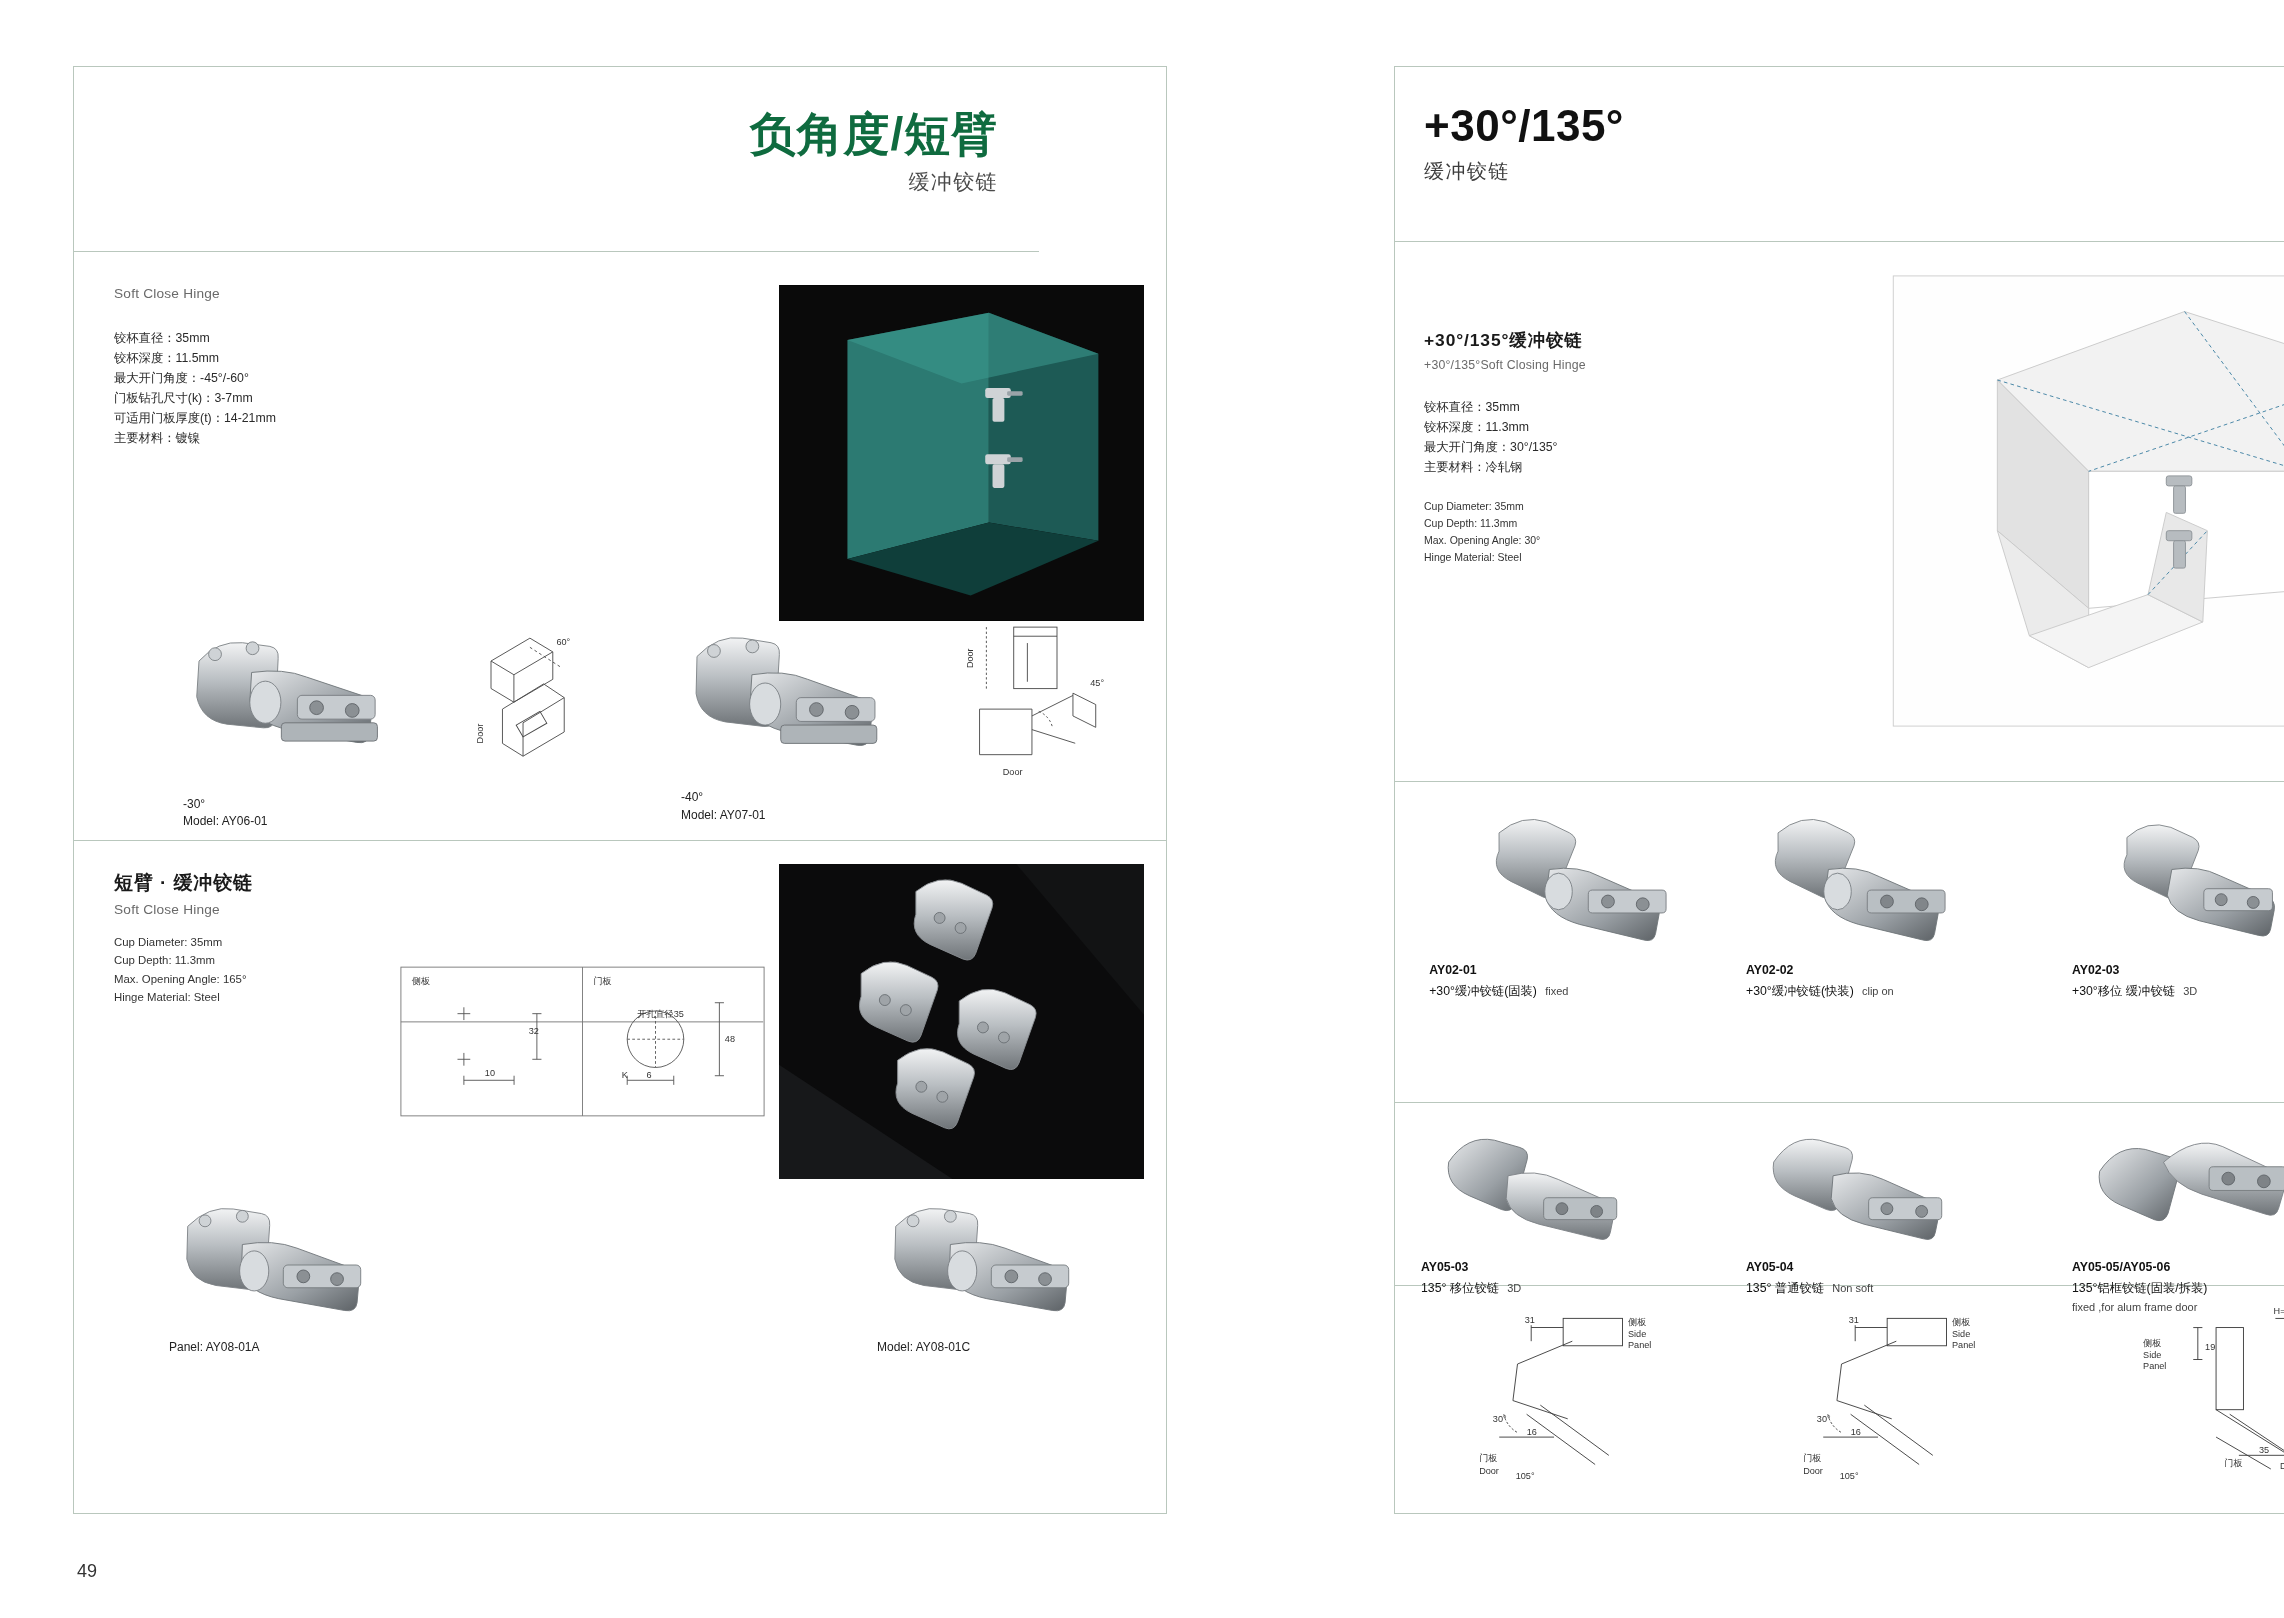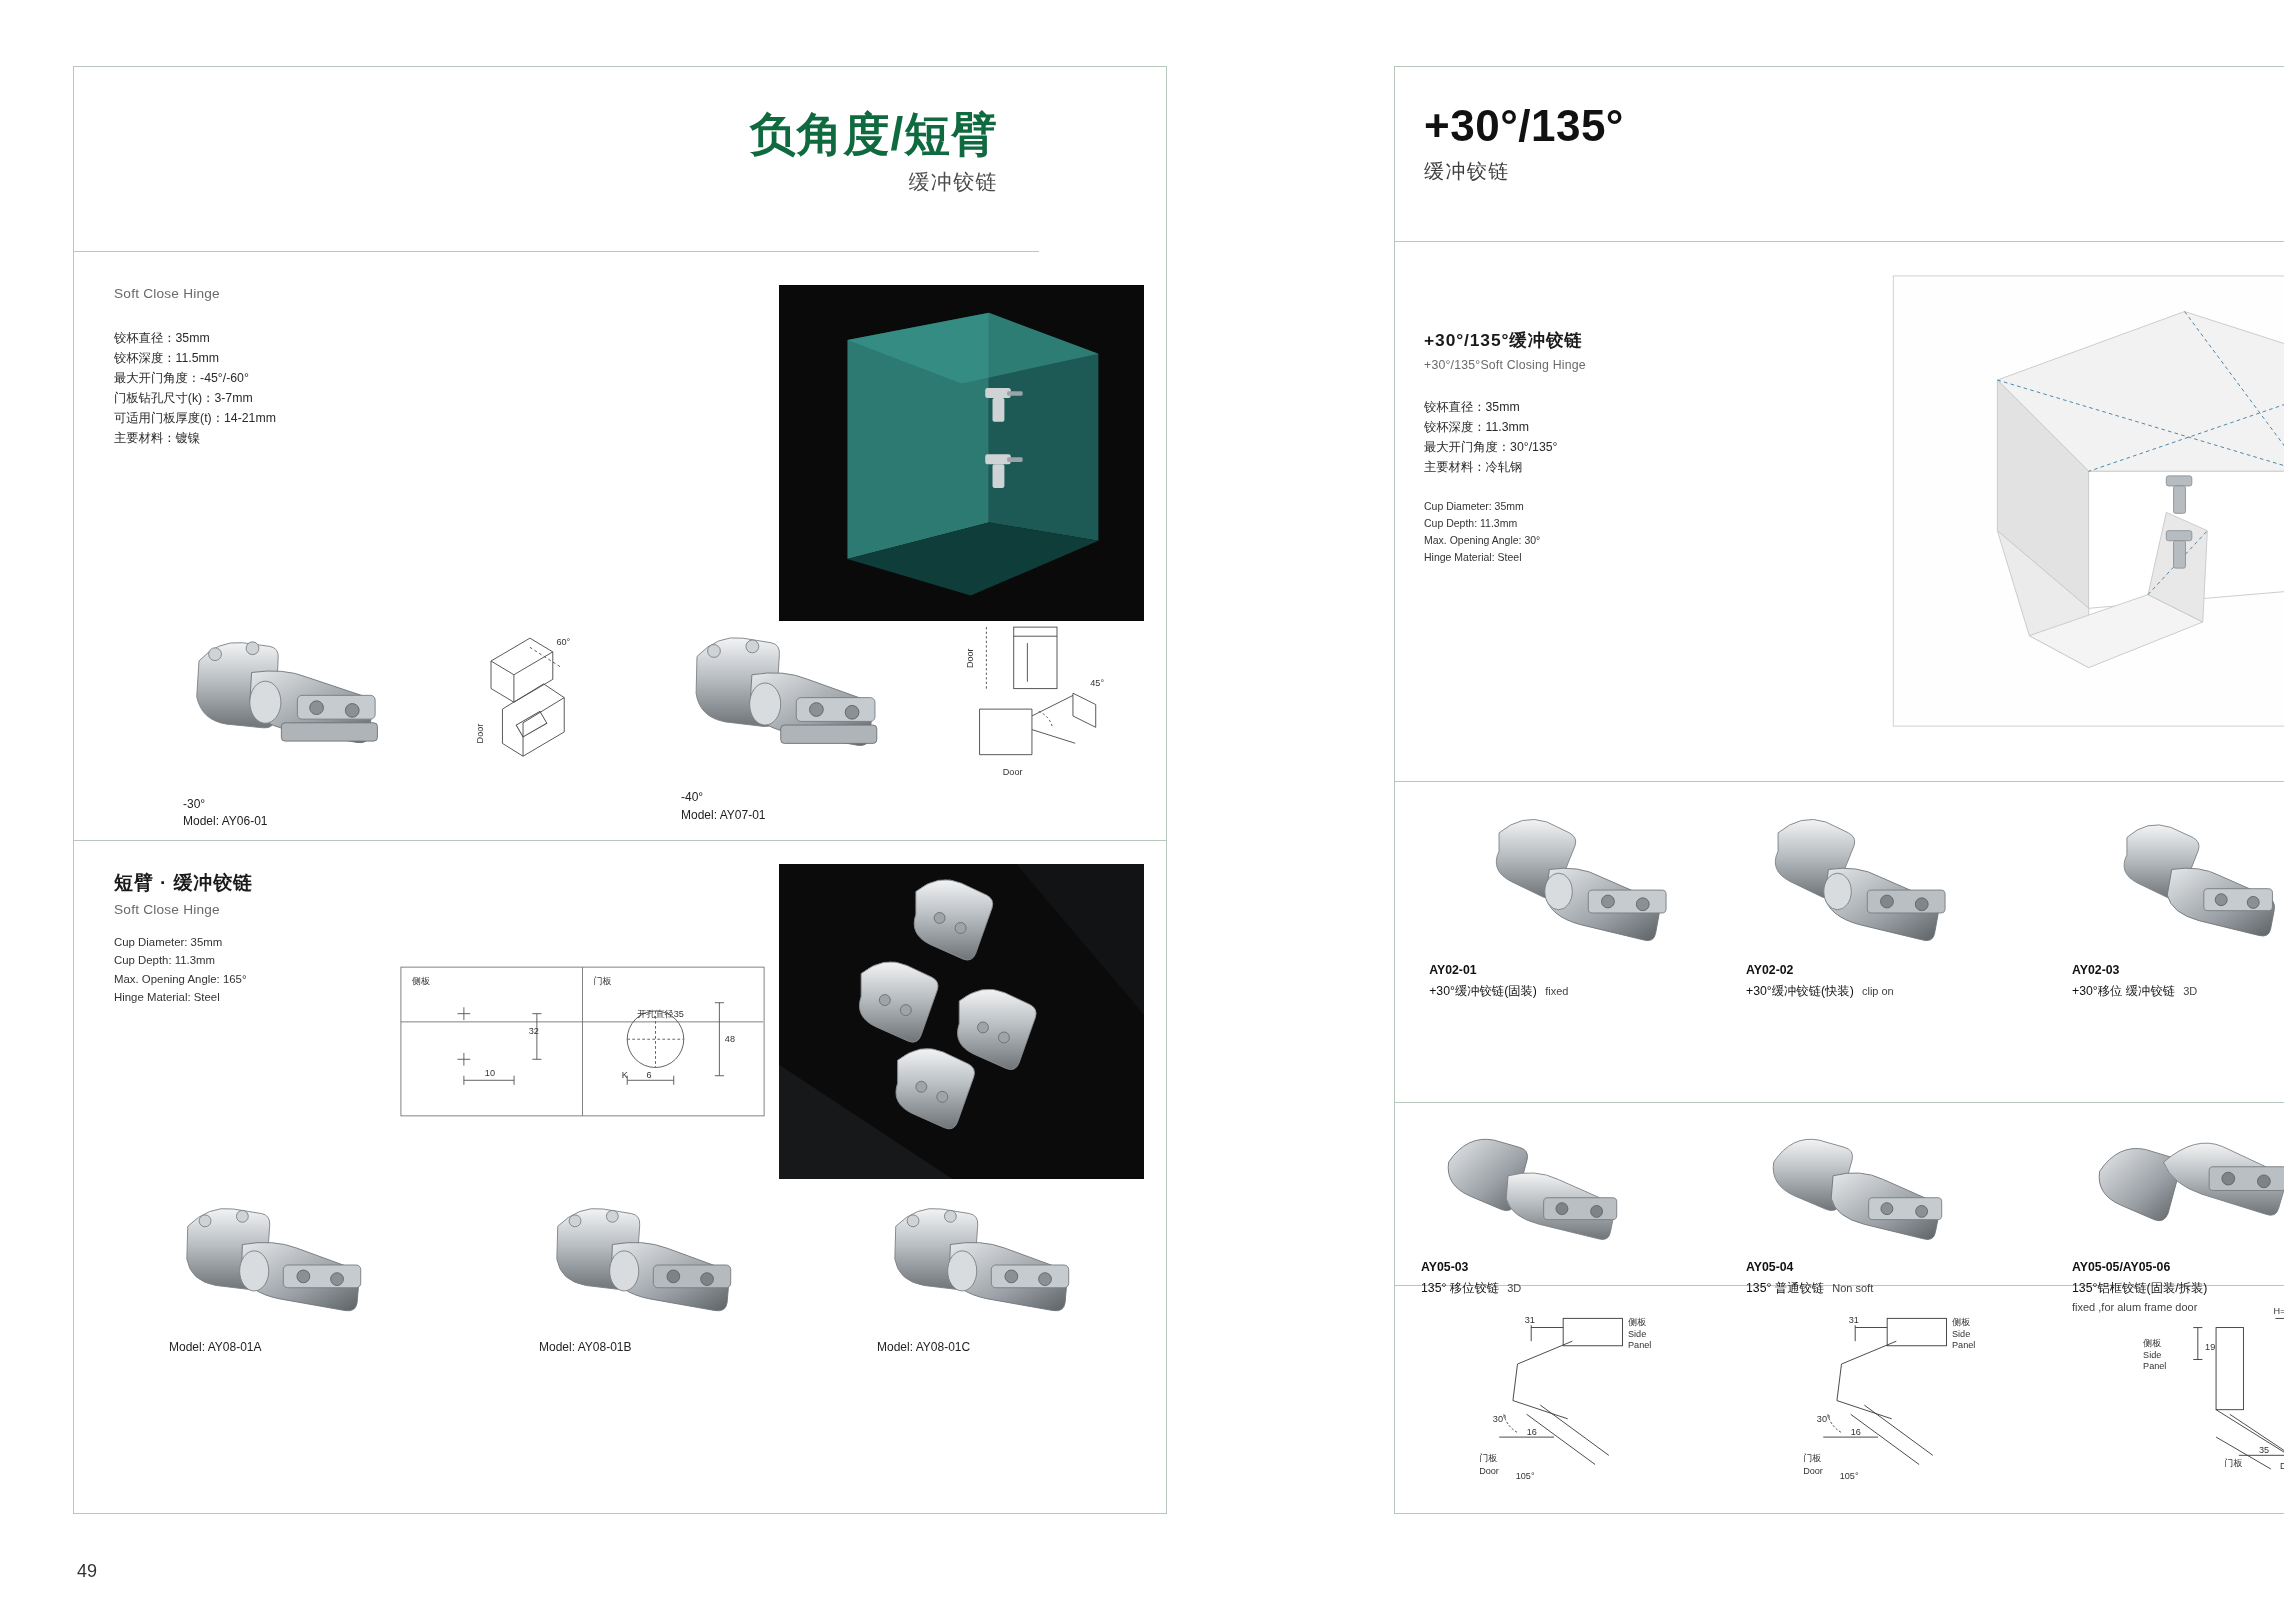--- a/index.html
+++ b/index.html
@@ -405,36 +405,23 @@
         <svg width="215" height="132" viewBox="0 0 470 290">
           <path d="M40 60 q46 -46 100 -38 l62 10 q20 4 18 26 l-8 120 q-3 24 -26 22 l-84 -10 q-56 -10 -64 -58 z" fill="url(#mtl1)" stroke="#7d8286" stroke-width="2"></path>
           <circle cx="78" cy="48" r="13" fill="#cfd3d6" stroke="#7d8286" stroke-width="2"></circle>
           <circle cx="160" cy="38" r="13" fill="#cfd3d6" stroke="#7d8286" stroke-width="2"></circle>
           <path d="M160 100 q68 -12 120 8 l115 42 q24 9 21 32 l-4 46 q-3 21 -27 17 l-145 -26 q-68 -14 -82 -58 z" fill="url(#mtl2)" stroke="#70767a" stroke-width="2"></path>
           <rect x="250" y="145" width="170" height="50" rx="10" fill="#c6cbcf" stroke="#787d81" stroke-width="2"></rect>
           <circle cx="294" cy="170" r="14" fill="#8b9094" stroke="#5f6468" stroke-width="2"></circle>
           <circle cx="368" cy="176" r="14" fill="#8b9094" stroke="#5f6468" stroke-width="2"></circle>
           <ellipse cx="186" cy="158" rx="32" ry="44" fill="#d8dcdf" stroke="#7b8084" stroke-width="2"></ellipse>
         </svg>
-        <div class="cap" style="margin-top:6.4px;">Model: AY08-01A</div>
-      </div>
-
-      <div style="position:absolute; left:466px; top:356px;">
-        <svg width="215" height="132" viewBox="0 0 470 290">
-          <path d="M40 60 q46 -46 100 -38 l62 10 q20 4 18 26 l-8 120 q-3 24 -26 22 l-84 -10 q-56 -10 -64 -58 z" fill="url(#mtl1)" stroke="#7d8286" stroke-width="2"></path>
-          <circle cx="78" cy="48" r="13" fill="#cfd3d6" stroke="#7d8286" stroke-width="2"></circle>
-          <circle cx="160" cy="38" r="13" fill="#cfd3d6" stroke="#7d8286" stroke-width="2"></circle>
-          <path d="M160 100 q68 -12 120 8 l115 42 q24 9 21 32 l-4 46 q-3 21 -27 17 l-145 -26 q-68 -14 -82 -58 z" fill="url(#mtl2)" stroke="#70767a" stroke-width="2"></path>
-          <rect x="250" y="145" width="170" height="50" rx="10" fill="#b4babe" stroke="#787d81" stroke-width="2"></rect>
-          <circle cx="294" cy="170" r="14" fill="#7e8387" stroke="#5f6468" stroke-width="2"></circle>
-          <circle cx="368" cy="176" r="14" fill="#7e8387" stroke="#5f6468" stroke-width="2"></circle>
-          <ellipse cx="186" cy="158" rx="32" ry="44" fill="#d8dcdf" stroke="#7b8084" stroke-width="2"></ellipse>
-        </svg>
-        <div class="cap" style="margin-top:6.4px;">Model: AY08-01B</div>
-      </div>
+        <div class="cap" style="margin-top:6.4px;">Panel: AY08-01A</div>
+      </div>
+
 
       <div style="position:absolute; left:804px; top:356px;">
         <svg width="215" height="132" viewBox="0 0 470 290">
           <path d="M40 60 q46 -46 100 -38 l62 10 q20 4 18 26 l-8 120 q-3 24 -26 22 l-84 -10 q-56 -10 -64 -58 z" fill="url(#mtl1)" stroke="#7d8286" stroke-width="2"></path>
           <circle cx="78" cy="48" r="13" fill="#cfd3d6" stroke="#7d8286" stroke-width="2"></circle>
           <circle cx="160" cy="38" r="13" fill="#cfd3d6" stroke="#7d8286" stroke-width="2"></circle>
           <path d="M160 100 q68 -12 120 8 l115 42 q24 9 21 32 l-4 46 q-3 21 -27 17 l-145 -26 q-68 -14 -82 -58 z" fill="url(#mtl2)" stroke="#70767a" stroke-width="2"></path>
           <rect x="250" y="145" width="170" height="50" rx="10" fill="#c6cbcf" stroke="#787d81" stroke-width="2"></rect>
           <circle cx="294" cy="170" r="14" fill="#8b9094" stroke="#5f6468" stroke-width="2"></circle>
           <circle cx="368" cy="176" r="14" fill="#8b9094" stroke="#5f6468" stroke-width="2"></circle>

